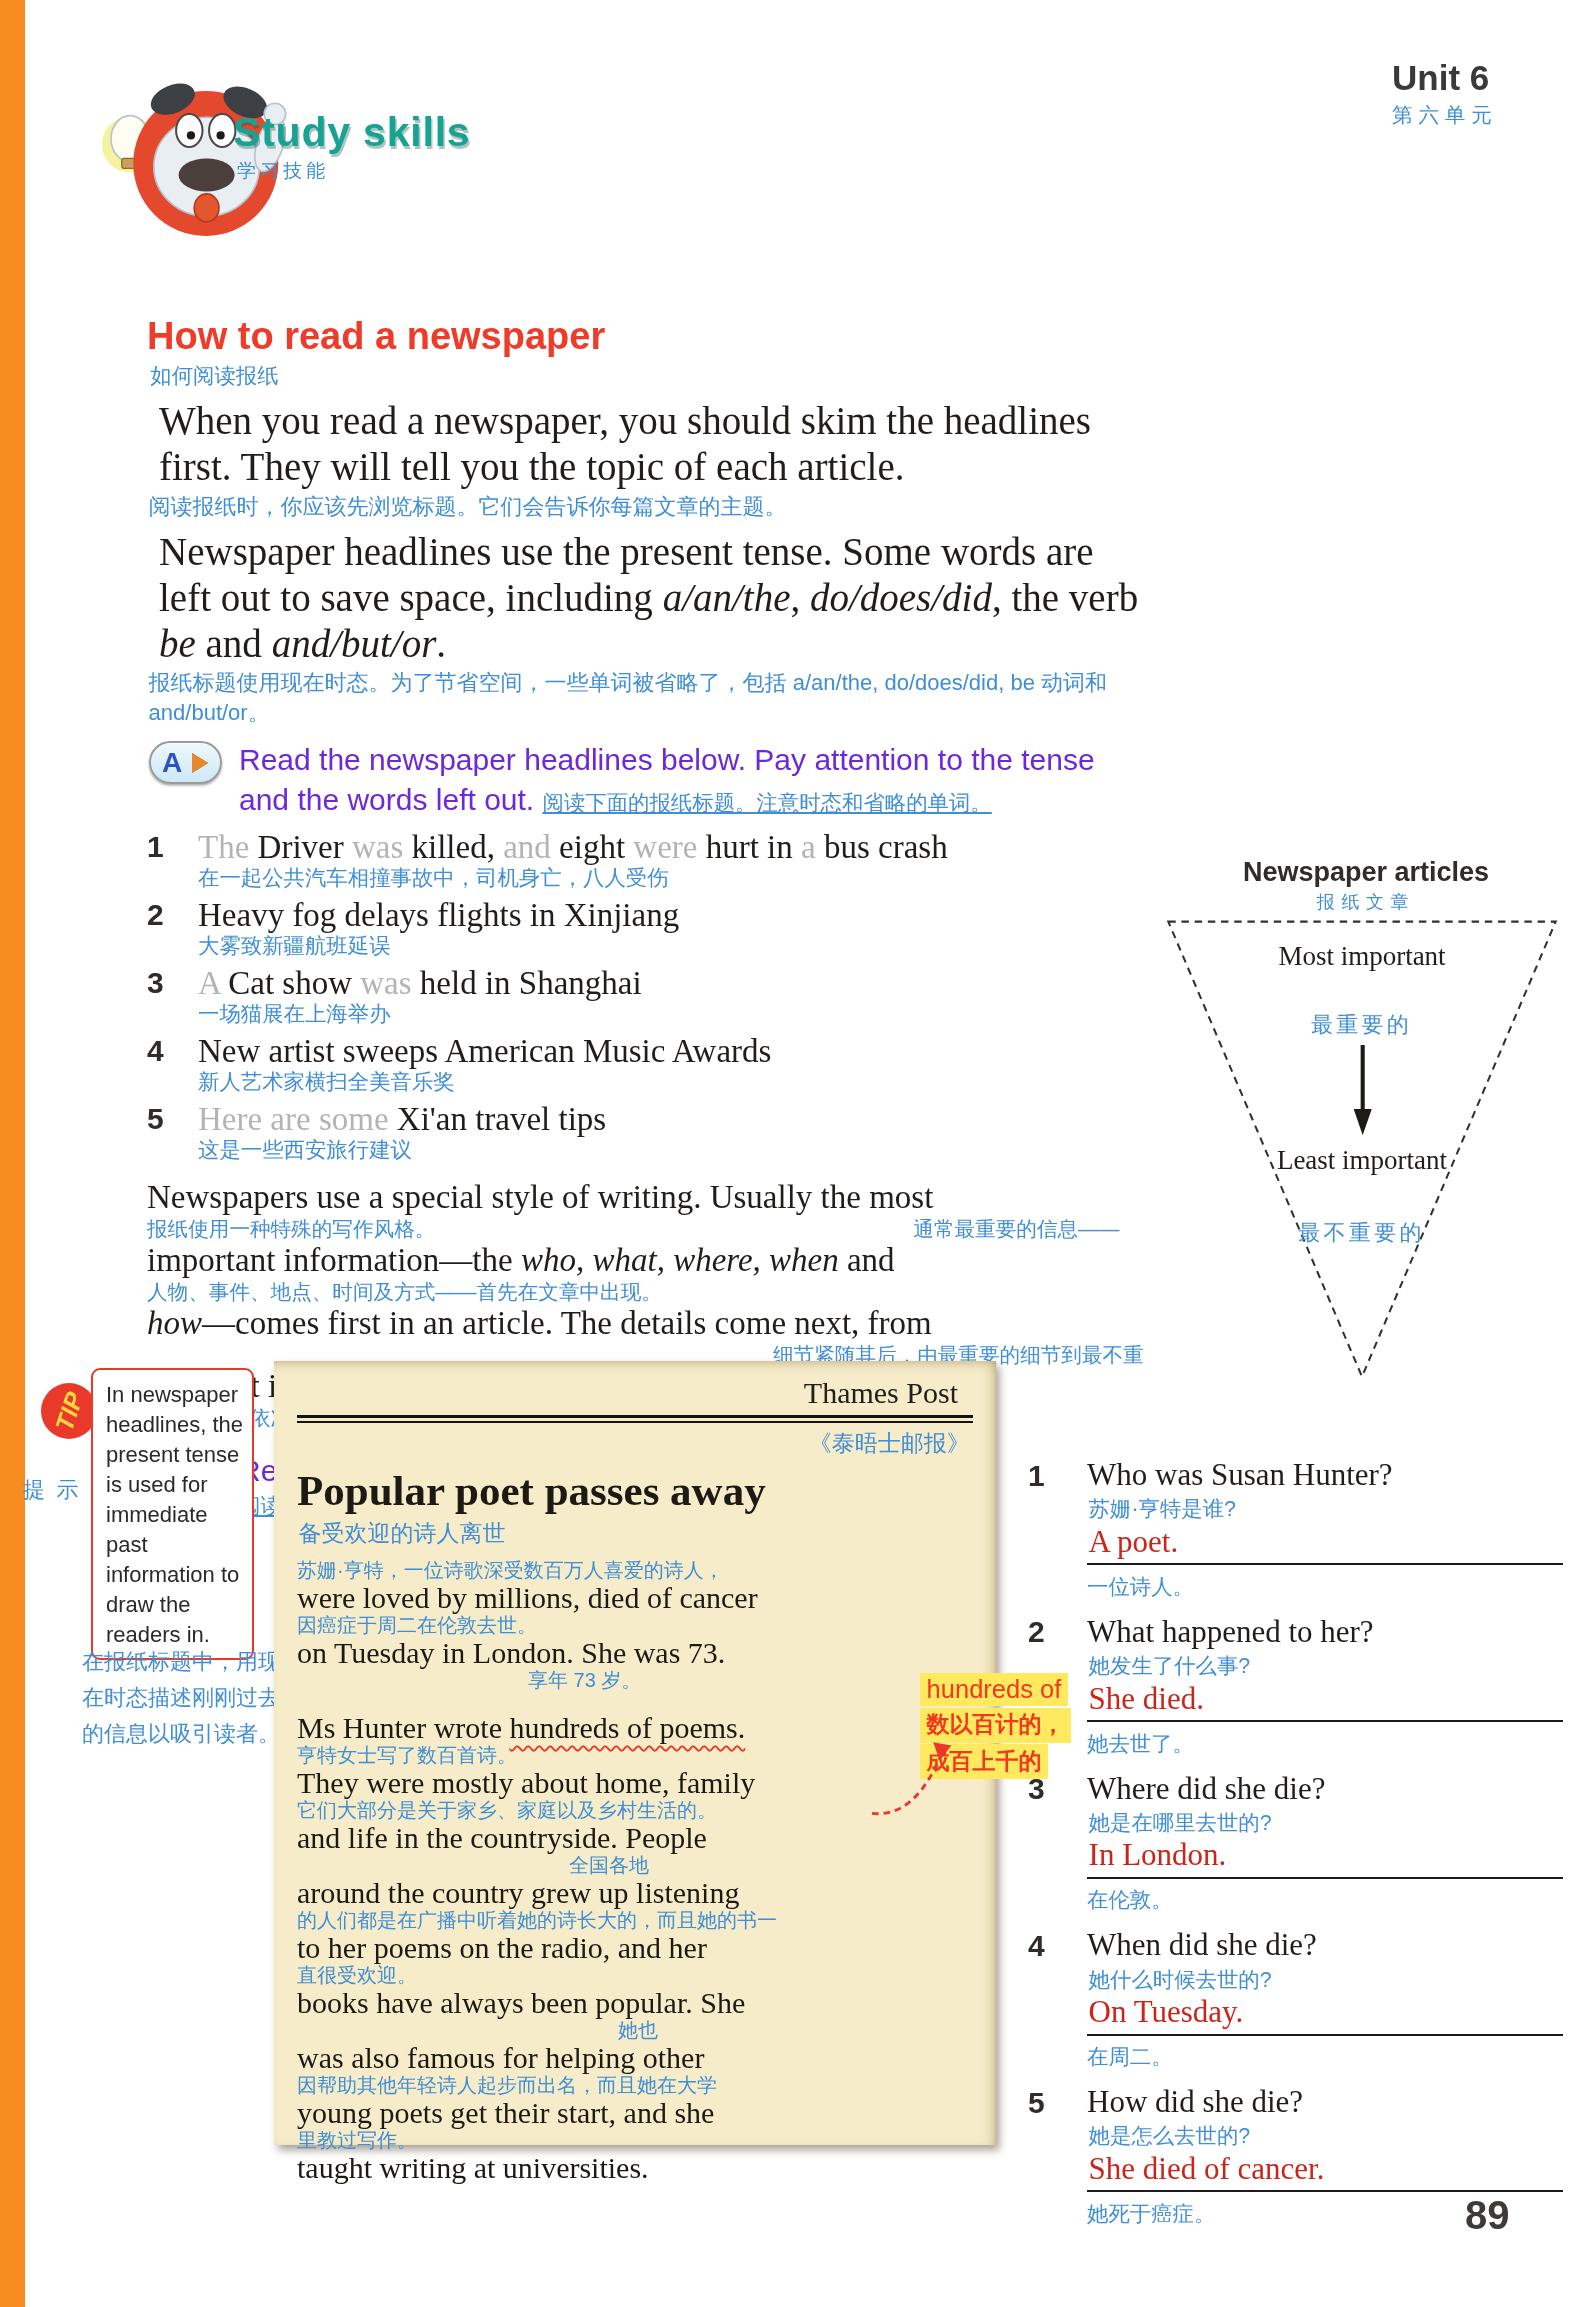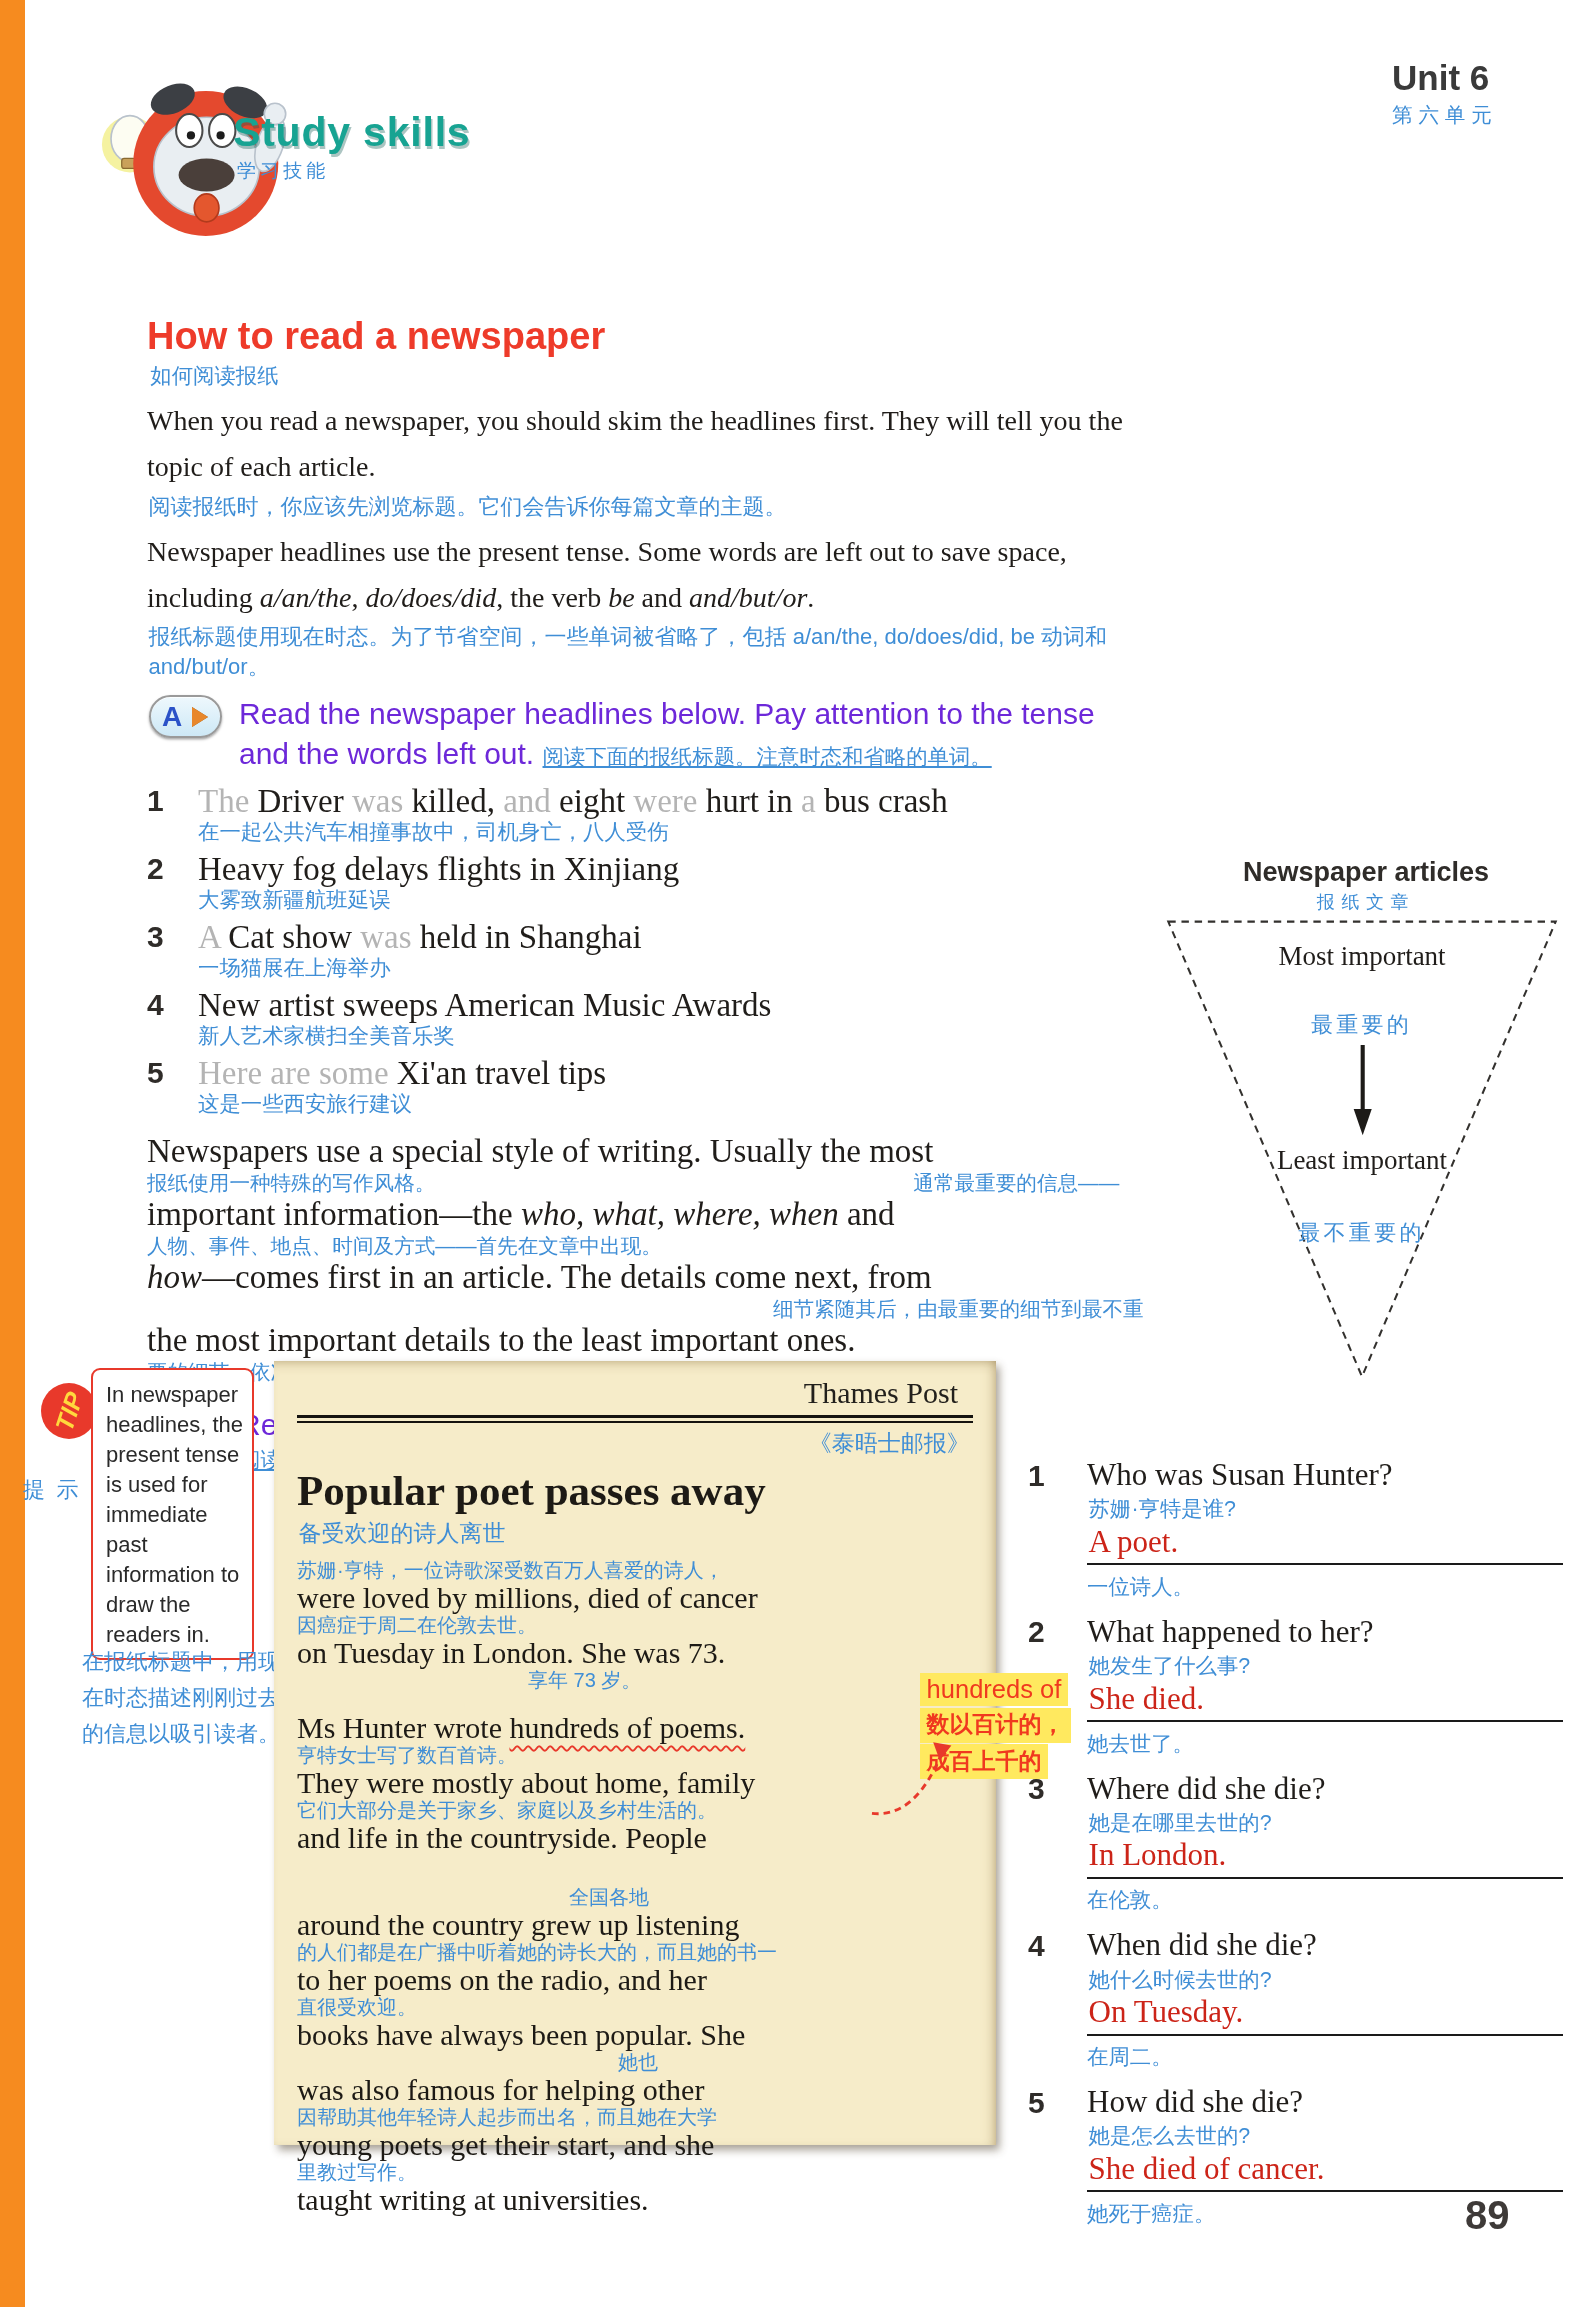--- a/index.html
+++ b/index.html
@@ -22,21 +22,21 @@
   .logo { position:absolute; left:97px; top:66px; }
   .logo-title { position:absolute; left:136px; top:43px; font-family:"Liberation Sans", sans-serif;
                 font-weight:700; font-size:41px; color:#17a392; letter-spacing:0.8px; white-space:nowrap;
                 text-shadow:1.6px 2.5px 0 rgba(17,90,80,.35); }
   .logo-cn { position:absolute; left:140px; top:92px; font-size:19px; letter-spacing:4.1px; white-space:nowrap; }
 
   
   .main { position:absolute; left:147px; top:315px; width:1001px; }
   h1.page-title { font-family:"Liberation Sans", sans-serif; font-weight:700; font-size:38px; color:#ee3b2a; }
   .h-cn { font-size:21.4px; margin:3.3px 0 8.2px 3.3px; }
-  .en-para { font-size:28px; line-height:46px; }
+  .en-para { font-size:39px; line-height:46px;margin-left:12px; }
   .para-cn { font-size:22px; line-height:30px; margin:1.6px 0 6.6px 1.6px; }
   .mut { color:#b4b4b4; }
   .ital { font-style:italic; }
   .wavy { text-decoration:underline wavy #e8392b 2.1px; text-underline-offset:6.6px; }
 
   
   .section-intro { position:relative; padding-left:92px; margin:11.5px 0 8.2px 0; min-height:49px; }
   .badge { position:absolute; left:1.6px; top:1.6px; width:73px; height:43px; border-radius:21.4px;
            background:linear-gradient(#eef8fd,#cde8f6); border:2.5px solid #9a9a9a;
            box-shadow:0 1.6px 2.5px rgba(0,0,0,.35), inset 0 0.8px 0 #fff; display:flex; align-items:center; }
@@ -97,21 +97,21 @@
                           inset 0 10px 13px -10px rgba(120,90,40,.45); }
   .np-masthead { font-size:30px; text-align:right; padding-right:15px; color:#22201c; }
   .np-rule { height:8.2px; border-top:3.3px solid #15130f; border-bottom:2.5px solid #15130f; margin-top:5px; }
   .np-masthead-cn { font-size:23px; text-align:right; padding-right:3.3px; margin-top:5px;font-family:Liberation Mono, monospace; }
   .np-headline { font-weight:700; font-size:43px; margin-top:6.6px; color:#1d1a15; }
   .np-headline-cn { font-size:23px; margin:3.3px 0 10px 1.6px; }
   .np-line-en { font-size:30px; line-height:33px; color:#1d1a15; }
   .np-line-cn { font-size:20px; line-height:22px; }
   .np-gap { height:20px; }
   .ind1 { text-indent:231px; }
-  .ind2 { text-indent:272px;margin-top:32px; }
+  .ind2 { text-indent:272px; }
   .ind3 { text-indent:321px; }
 
   
   .annotation { position:absolute; left:920px; top:1673px; }
   .ann-line { display:table; background:#ffe95f; color:#f0391f; padding:1.6px 6.6px 2.5px 6.6px; margin-bottom:1.6px;
               font-family:"Liberation Sans", sans-serif; }
   .ann-en { font-size:25.5px; }
   .ann-cn { font-size:23px; font-weight:700; }
   .ann-arrow { position:absolute; left:867px; top:1729px; }
 

